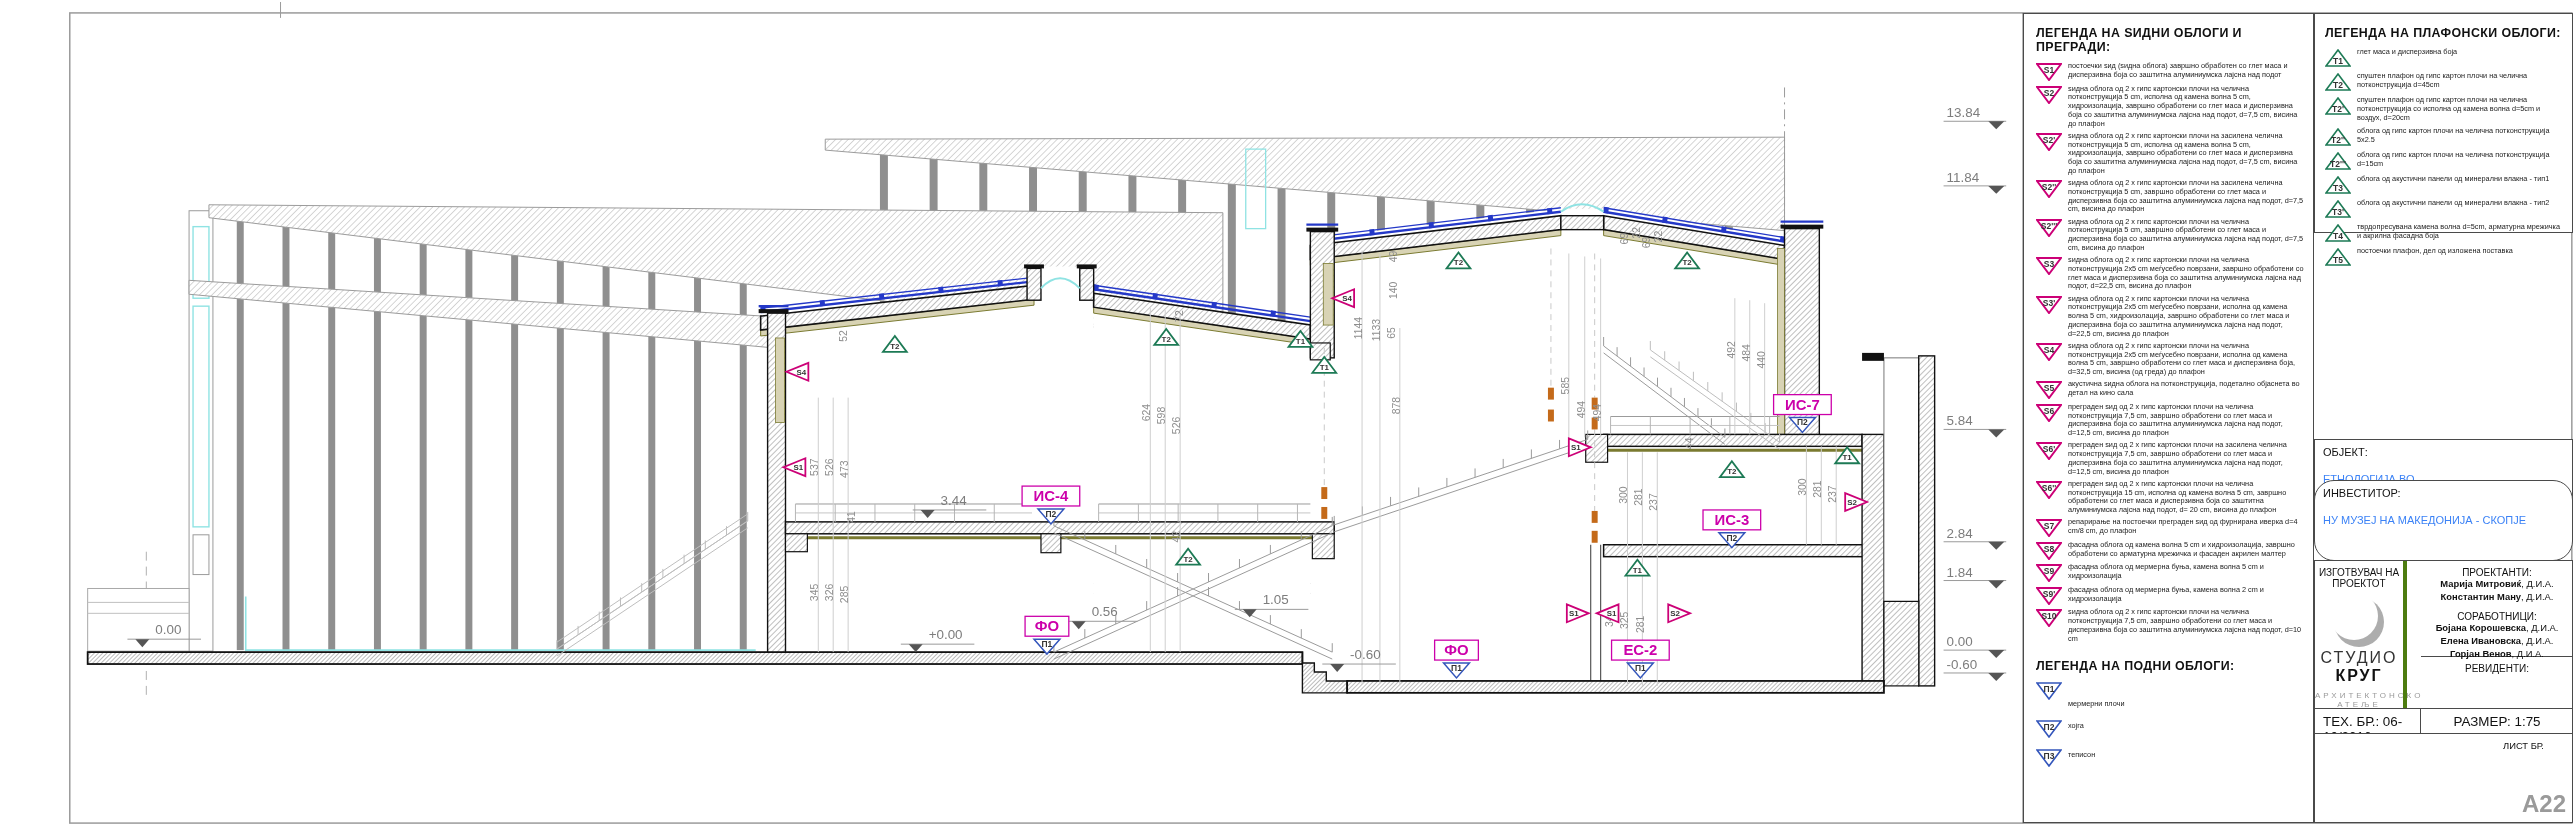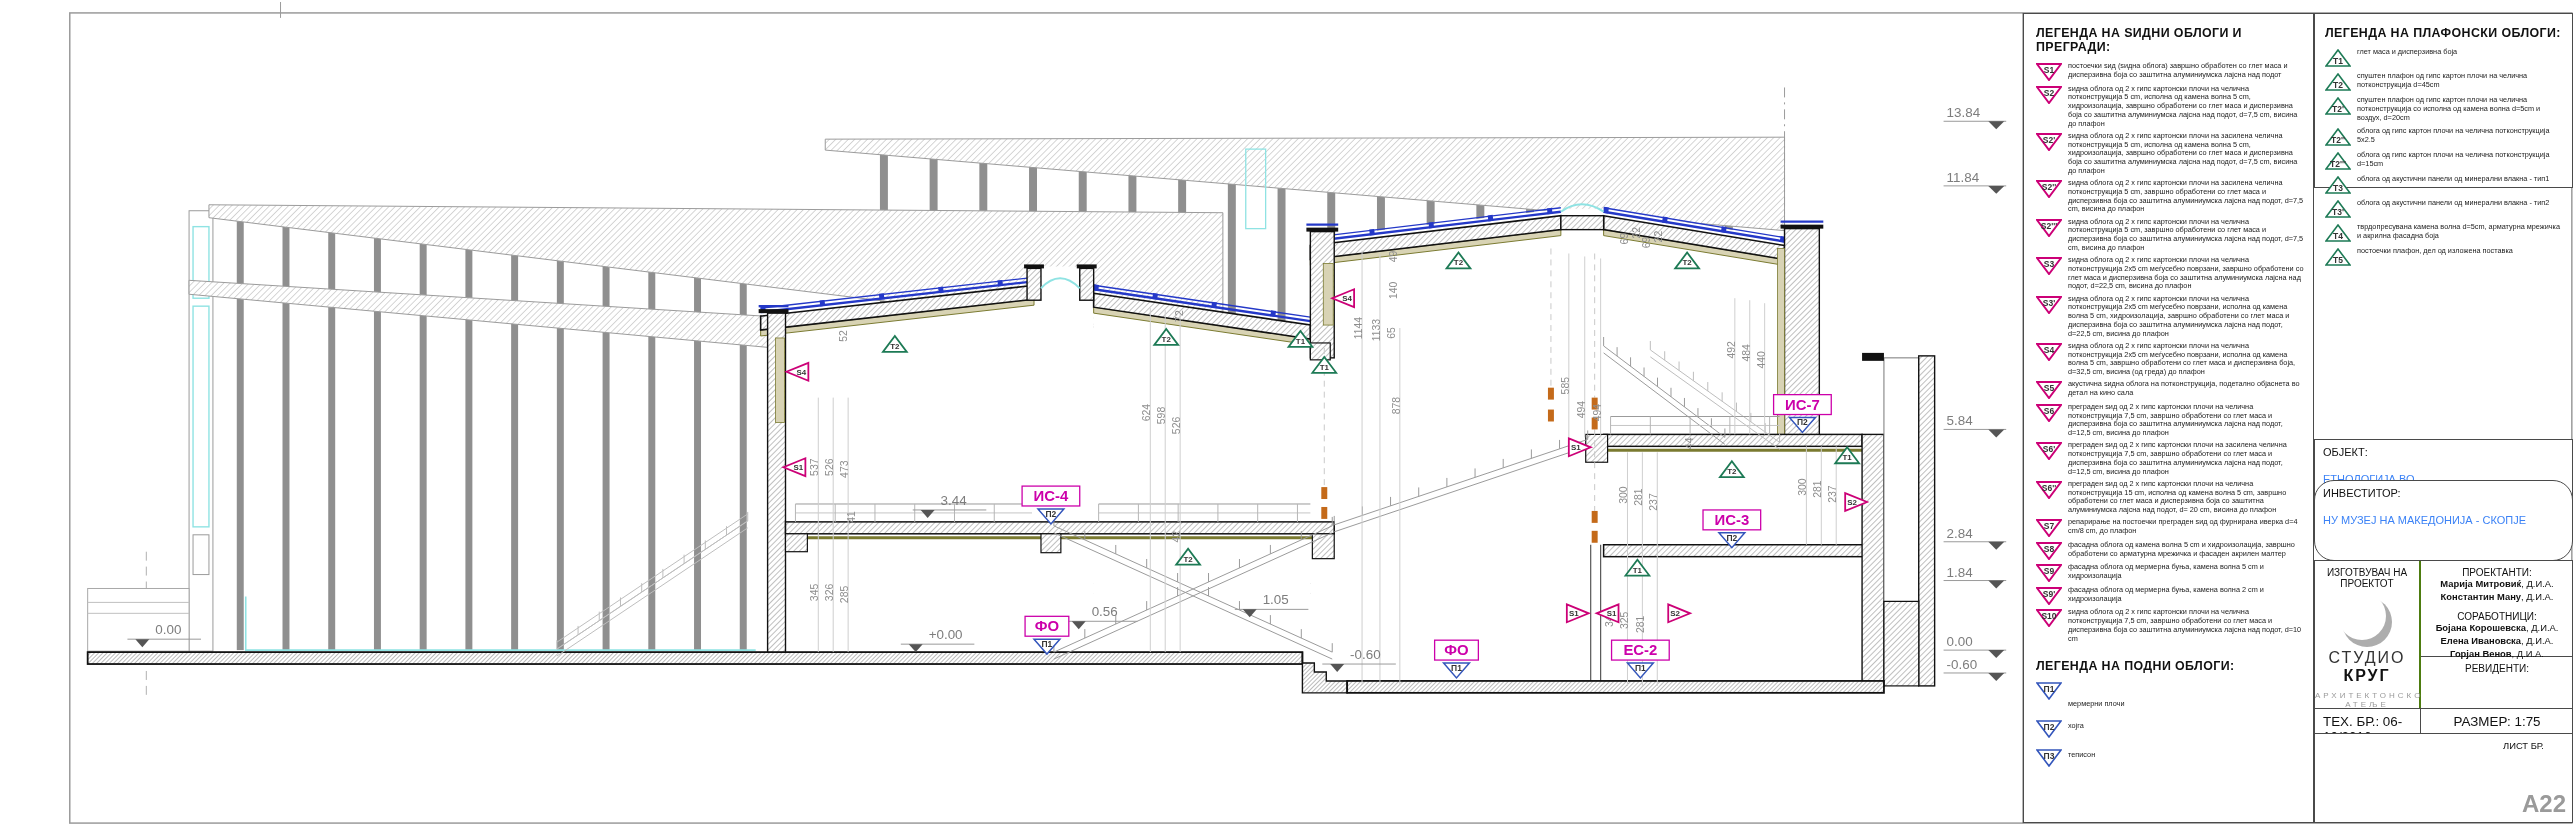--- a/index.html
+++ b/index.html
@@ -676,21 +676,21 @@
       <div class="leg-item">
         <svg class="tri-p" width="26" height="18" viewBox="0 0 26 18">
           <polygon points="1,1 25,1 13,17"></polygon>
           <text x="13" y="9.5" text-anchor="middle">П3</text>
         </svg>
         <div class="leg-txt" style="margin-top:3px;">теписон</div>
       </div>
     </div>
 </div>
 
-<div class="box" style="left:2314px;top:13px;width:259px;height:175px;padding:2px 6px 0 10px;">
+<div class="box" style="left:2314px;top:13px;width:259px;height:220px;padding:2px 6px 0 10px;">
   <div class="leg-title">ЛЕГЕНДА НА ПЛАФОНСКИ ОБЛОГИ:</div>
   <div class="leg-list" style="gap:5px;">
 
       <div class="leg-item">
         <svg class="tri-t" width="26" height="18" viewBox="0 0 26 18">
           <polygon points="1,17 25,17 13,1"></polygon>
           <text x="13" y="14.5" text-anchor="middle">Т1</text>
         </svg>
         <div class="leg-txt">глет маса и дисперзивна боја</div>
       </div>
@@ -767,21 +767,21 @@
   <div class="cell-value">ЕТНОЛОГИЈА ВО
 НУ МУЗЕЈ НА МАКЕДОНИЈА</div>
 </div>
 
 <div class="box" style="left:2314px;top:480px;width:259px;height:81px;border-radius:20px;">
   <div class="cell-label">ИНВЕСТИТОР:</div>
   <div class="cell-value">НУ МУЗЕЈ НА МАКЕДОНИЈА - СКОПЈЕ</div>
 </div>
 
 <div class="box" style="left:2314px;top:560px;width:259px;height:149px;">
-  <div class="nb" style="position:absolute;left:0;top:0;width:106px;height:148px;border-right:2px solid #4d7c0f;box-sizing:border-box;">
+  <div class="nb" style="position:absolute;left:0;top:0;width:92px;height:148px;border-right:4px solid #4d7c0f;box-sizing:border-box;">
     <div class="team-label">ИЗГОТВУВАЧ НА ПРОЕКТОТ</div>
     <div class="logo-wrap">
       <div class="logo">
             <div class="c1"></div>
             <div class="c2"></div>
           </div>
       <div class="studio"><span>СТУДИО</span> <b>КРУГ</b></div>
       <div class="atelje" style="">АРХИТЕКТОНСКО АТЕЉЕ</div>
       <div class="addr" style="text-align:center;">Партизански Одреди 37/21, Скопје</div>
       <div class="uprav" style="text-align:center;">

